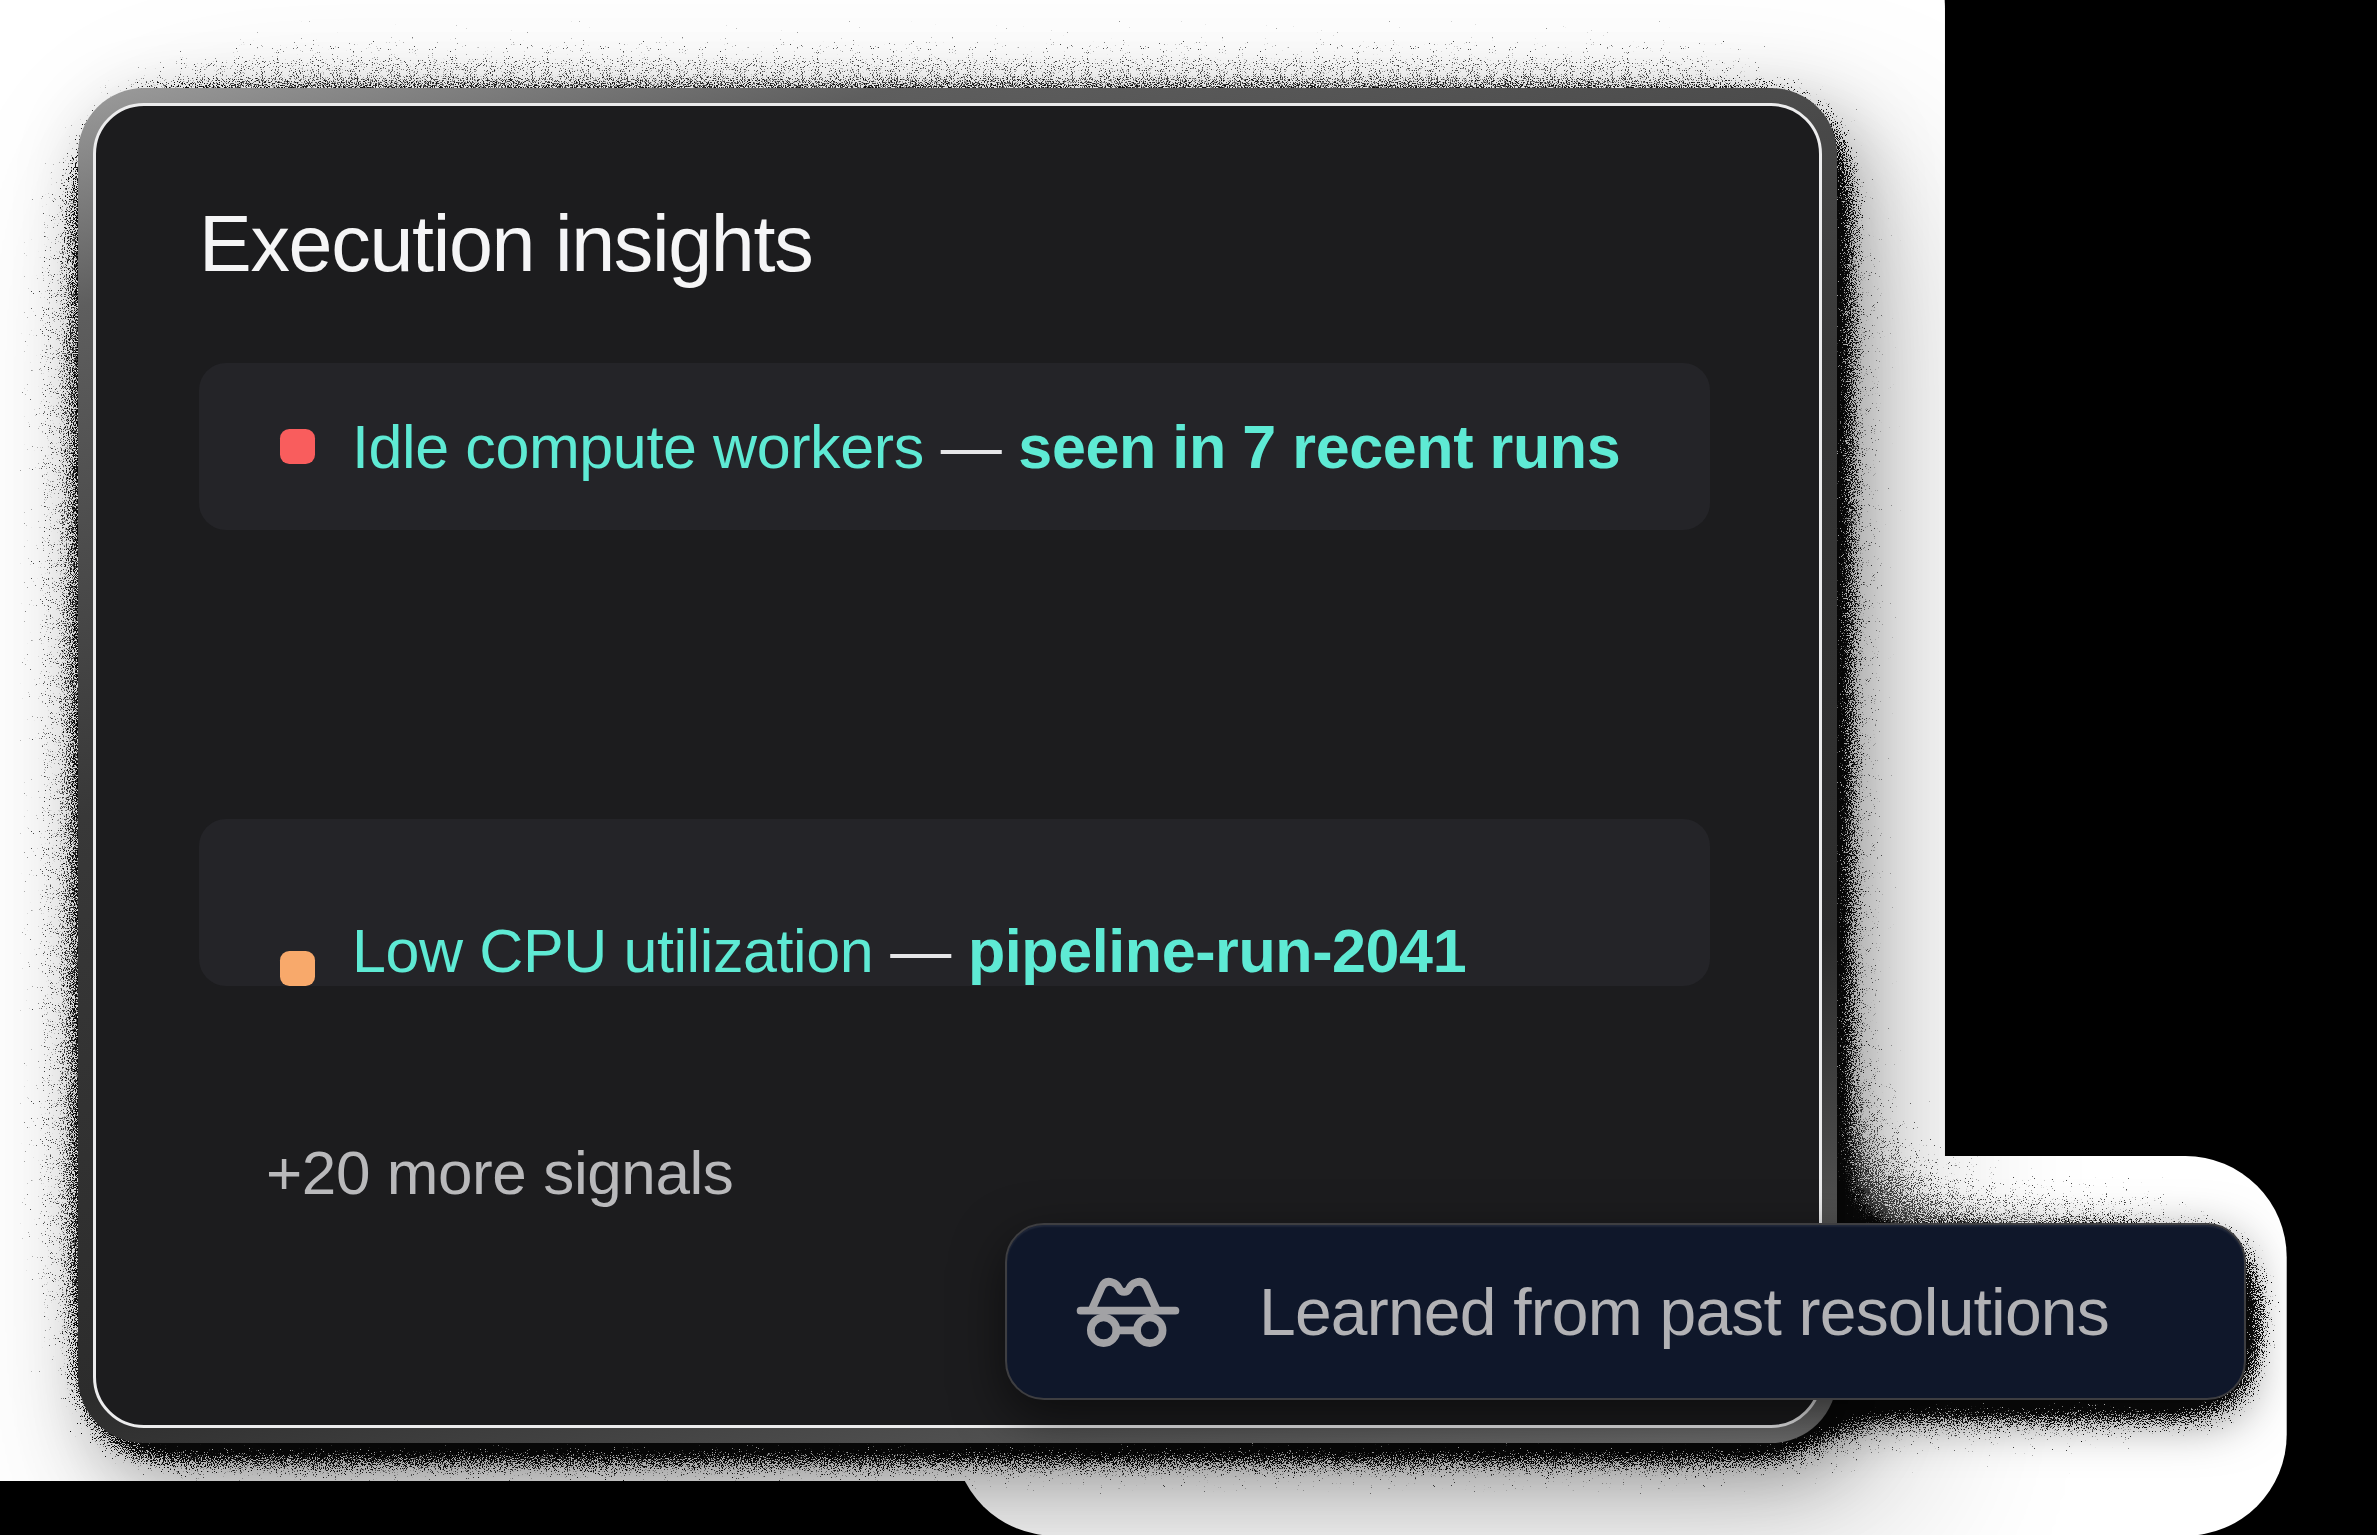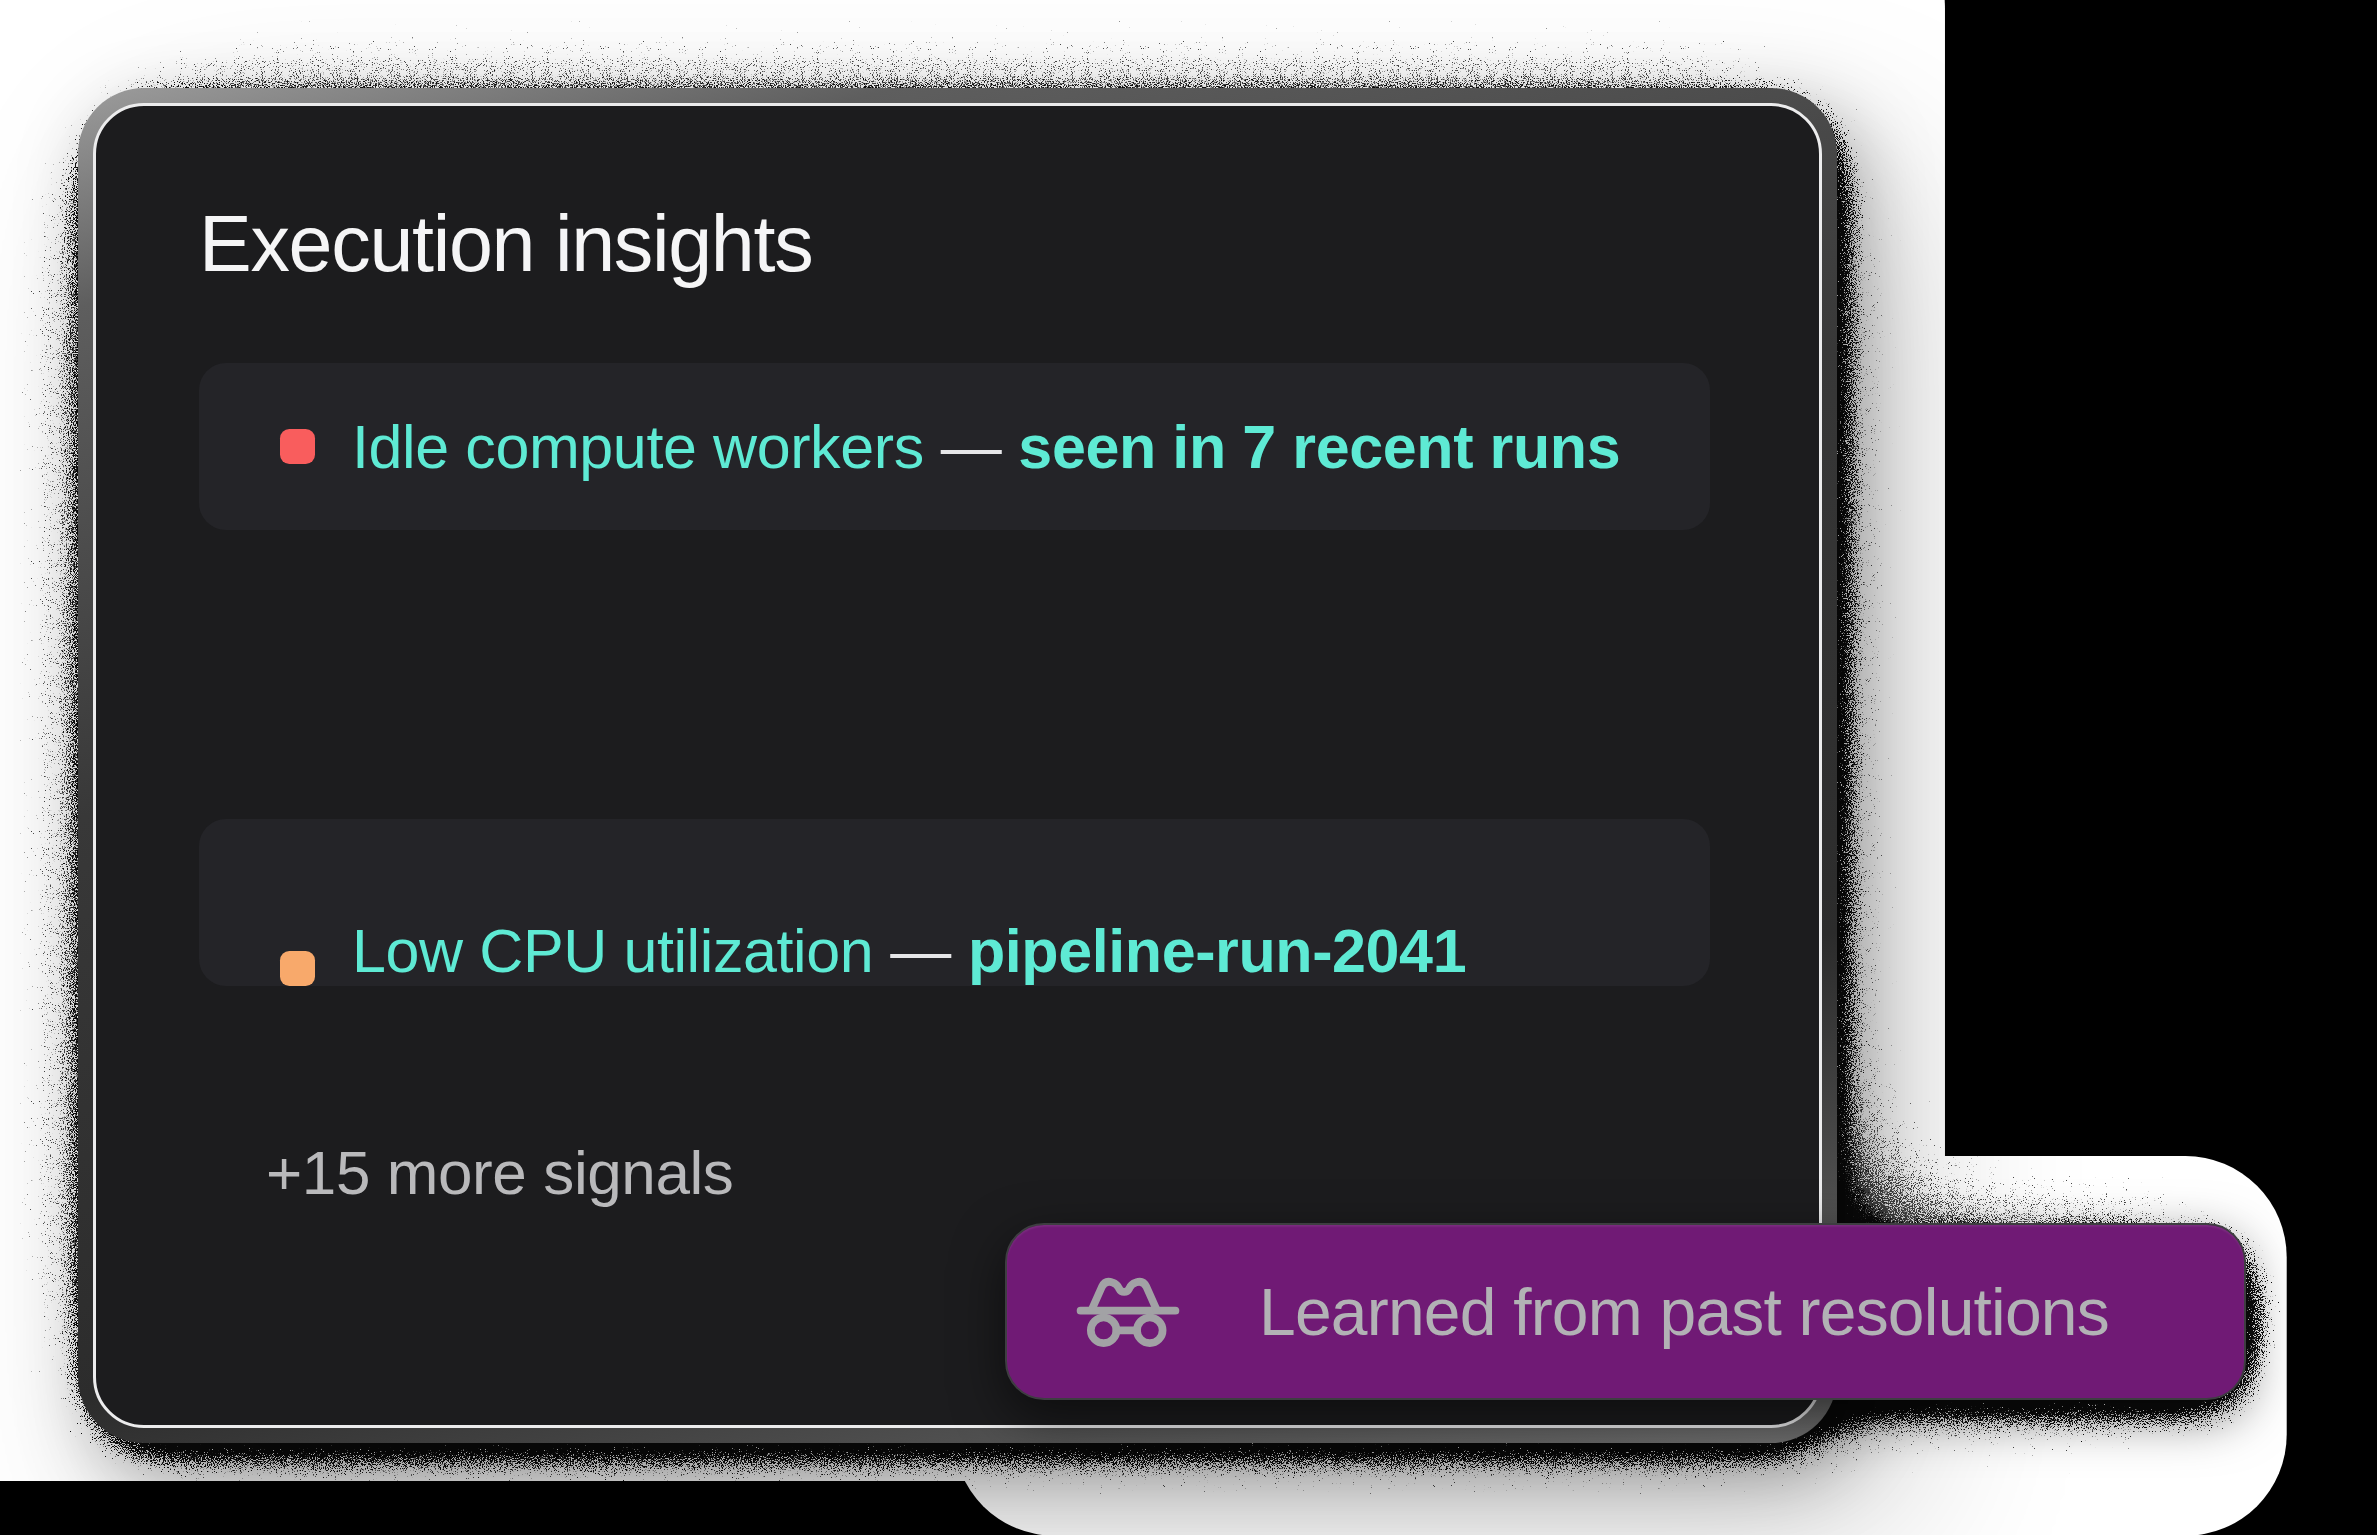--- a/index.html
+++ b/index.html
@@ -101,21 +101,21 @@
 
   
   .badge {
     position: absolute;
     left: 1005px;
     top: 1223px;
     width: 1241px;
     height: 177px;
     box-sizing: border-box;
     border-radius: 39px;
-    background: #701a75;
+    background: #0f172a;
     border: 2.5px solid #3e3e41;
     box-shadow: 0 17px 51px rgba(0,0,0,0.55), inset 0 1.7px 1.7px rgba(255,255,255,0.08);
     display: flex;
     align-items: center;
     padding-left: 71px;
     z-index: 3;
   }
   .badge-icon {
     flex: 0 0 auto;
     margin-right: 81px;
@@ -192,21 +192,21 @@
       <span class="severity-swatch" style="background-color: rgb(249, 93, 93);"></span>
       <span class="row-text"><span class="row-label">Idle compute workers</span><span class="row-sep">—</span><span class="row-detail">seen in 7 recent runs</span></span>
     </div>
 
 
     <div class="insight-row row-2">
       <span class="severity-swatch" style="background-color: rgb(248, 169, 107);"></span>
       <span class="row-text"><span class="row-label">Low CPU utilization</span><span class="row-sep">—</span><span class="row-detail">pipeline-run-2041</span></span>
     </div>
 
-    <div class="more-signals">+15 more signals</div>
+    <div class="more-signals">+20 more signals</div>
   </div>
 </div>
 
 <div class="badge">
   <svg class="badge-icon" width="100" height="71" viewBox="0 0 117 82">
     <path d="M3 40 H114"></path>
     <path d="M16 39 L28 12 Q32 4 40 7 Q46 9 48 14 Q50 18 54 18 Q58 18 60 14 Q62 9 68 7 Q76 4 80 12 L92 39"></path>
     <circle cx="30" cy="63" r="15"></circle>
     <circle cx="84" cy="63" r="15"></circle>
     <path d="M45 63 H69"></path>

